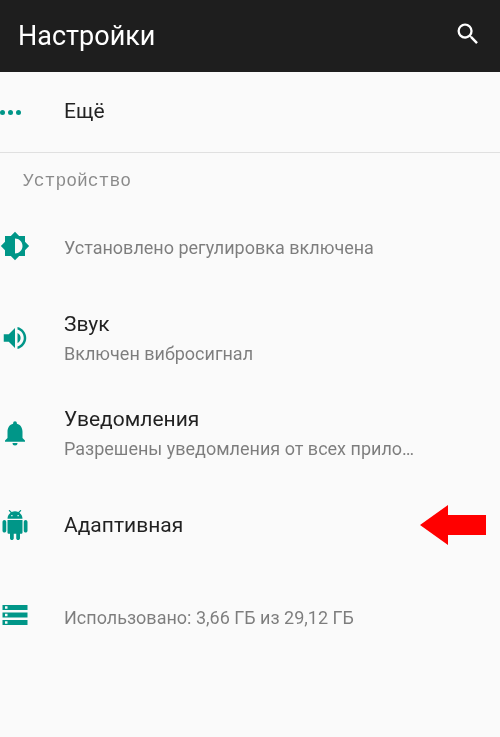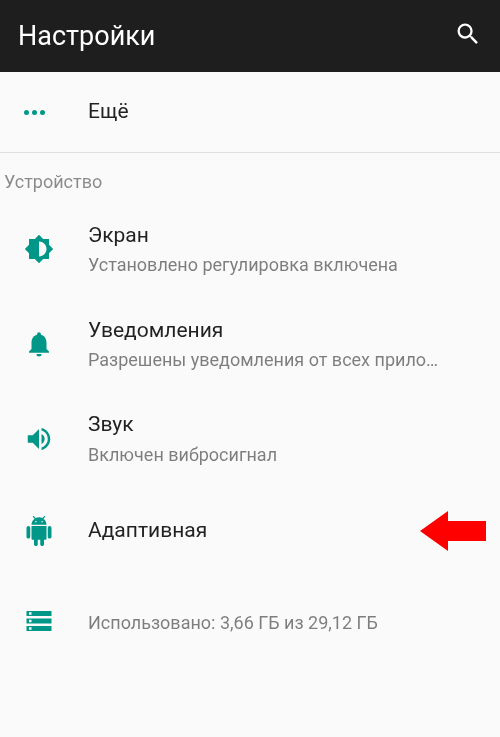--- a/index.html
+++ b/index.html
@@ -22,21 +22,21 @@
     }
     .appbar-title {
       font-size: 27px;
       font-weight: 400;
     }
     .search-icon { width: 28px; height: 28px; fill: #fff; }
     .list { background: #fafafa; }
     .row {
       display: flex;
       align-items: center;
-      padding: 20px 18px 20px 24px;
+      padding: 20px 18px 20px 0;
       min-height: 90px;
       position: relative;
     }
     .row.single { min-height: 80px; }
     .icon-slot {
       width: 64px;
       display: flex;
       align-items: center;
       justify-content: flex-start;
     }
@@ -63,21 +63,22 @@
       text-overflow: ellipsis;
     }
     .divider {
       height: 1px;
       background: rgba(0,0,0,0.10);
       margin: 0;
     }
     .section-header {
       font-size: 18px;
       color: rgba(0,0,0,0.45);
-      padding: 18px 18px 10px 4px;
+      padding: 18px 18px 10px 23px;
+      font-family: Liberation Mono, monospace;
     }
     .dots-icon {
       display: flex;
       gap: 3px;
     }
     .dots-icon span {
       width: 5px; height: 5px; background: #009688; border-radius: 0;
     }
     .dots-icon span { border-radius: 50%; }
     .arrow {
@@ -120,46 +121,45 @@
 
   <div class="section-header">Устройство</div>
 
   <div class="row">
     <div class="icon-slot">
       <svg viewBox="0 0 24 24">
         <path d="M20 8.69V4h-4.69L12 .69 8.69 4H4v4.69L.69 12 4 15.31V20h4.69L12 23.31 15.31 20H20v-4.69L23.31 12 20 8.69zM12 18V6c3.31 0 6 2.69 6 6s-2.69 6-6 6z"></path>
       </svg>
     </div>
     <div class="texts">
-      <div class="title">Экран</div>
       <div class="subtitle">Установлено регулировка включена</div>
+    </div>
+  </div>
+
+  <div class="row">
+    <div class="icon-slot">
+      <svg viewBox="0 0 24 24">
+        <path d="M3 9v6h4l5 5V4L7 9H3zm13.5 3A4.5 4.5 0 0014 7.97v8.05c1.48-.73 2.5-2.25 2.5-4.02zM14 3.23v2.06c2.89.86 5 3.54 5 6.71s-2.11 5.85-5 6.71v2.06c4.01-.91 7-4.49 7-8.77s-2.99-7.86-7-8.77z"></path>
+      </svg>
+    </div>
+    <div class="texts">
+      <div class="title">Звук</div>
+      <div class="subtitle">Включен вибросигнал</div>
     </div>
   </div>
 
   <div class="row">
     <div class="icon-slot">
       <svg viewBox="0 0 24 24">
         <path d="M12 22a2 2 0 002-2h-4a2 2 0 002 2zm6-6V11c0-3.07-1.64-5.64-4.5-6.32V4a1.5 1.5 0 10-3 0v.68C7.63 5.36 6 7.92 6 11v5l-2 2v1h16v-1l-2-2z"></path>
       </svg>
     </div>
     <div class="texts">
       <div class="title">Уведомления</div>
       <div class="subtitle">Разрешены уведомления от всех прило…</div>
-    </div>
-  </div>
-
-  <div class="row">
-    <div class="icon-slot">
-      <svg viewBox="0 0 24 24">
-        <path d="M3 9v6h4l5 5V4L7 9H3zm13.5 3A4.5 4.5 0 0014 7.97v8.05c1.48-.73 2.5-2.25 2.5-4.02zM14 3.23v2.06c2.89.86 5 3.54 5 6.71s-2.11 5.85-5 6.71v2.06c4.01-.91 7-4.49 7-8.77s-2.99-7.86-7-8.77z"></path>
-      </svg>
-    </div>
-    <div class="texts">
-      <div class="title">Звук</div>
-      <div class="subtitle">Включен вибросигнал</div>
     </div>
   </div>
 
   <div class="row">
     <div class="icon-slot">
       <svg viewBox="0 0 24 24">
         <path d="M6 18c0 .55.45 1 1 1h1v3.5c0 .83.67 1.5 1.5 1.5s1.5-.67 1.5-1.5V19h2v3.5c0 .83.67 1.5 1.5 1.5s1.5-.67 1.5-1.5V19h1c.55 0 1-.45 1-1V8H6v10zM3.5 8C2.67 8 2 8.67 2 9.5v7c0 .83.67 1.5 1.5 1.5S5 17.33 5 16.5v-7C5 8.67 4.33 8 3.5 8zm17 0c-.83 0-1.5.67-1.5 1.5v7c0 .83.67 1.5 1.5 1.5s1.5-.67 1.5-1.5v-7c0-.83-.67-1.5-1.5-1.5zM15.53 2.16l1.3-1.3c.2-.2.2-.51 0-.71-.2-.2-.51-.2-.71 0l-1.48 1.48C13.85 1.23 12.95 1 12 1s-1.85.23-2.64.63L7.88.15c-.2-.2-.51-.2-.71 0-.2.2-.2.51 0 .71l1.31 1.31C6.97 3.26 6 5.01 6 7h12c0-1.99-.97-3.75-2.47-4.84zM10 5H9V4h1v1zm5 0h-1V4h1v1z"></path>
       </svg>
     </div>
     <div class="texts">

